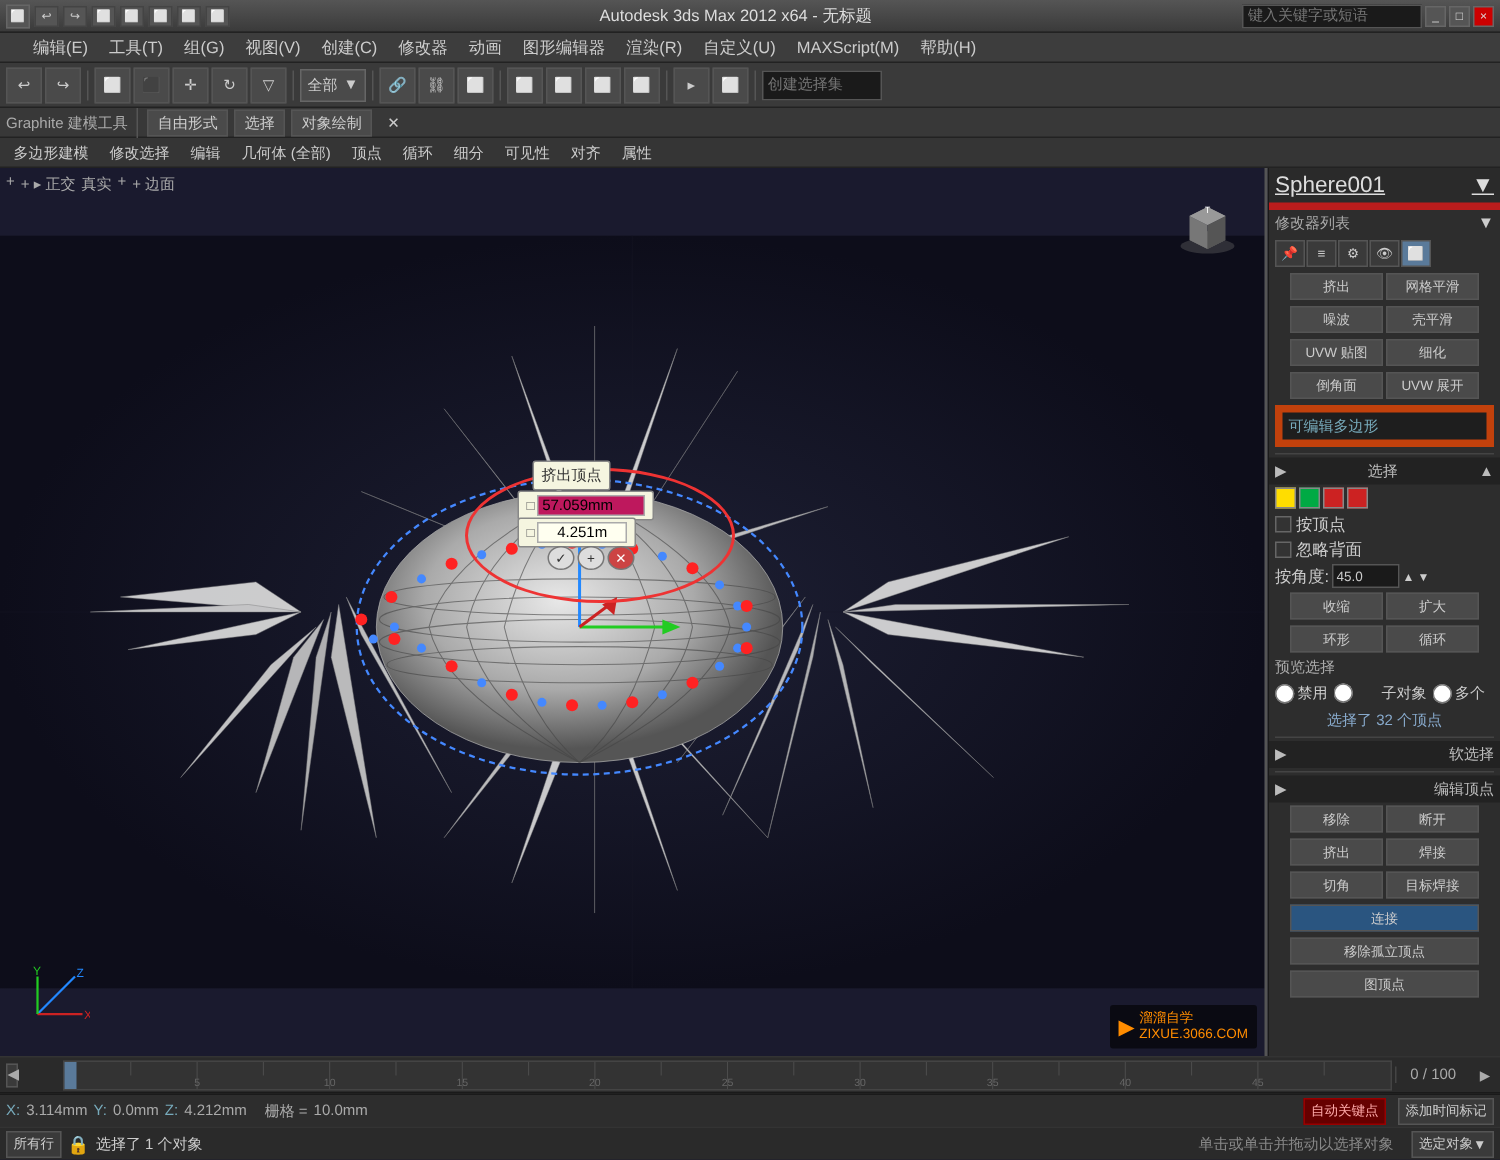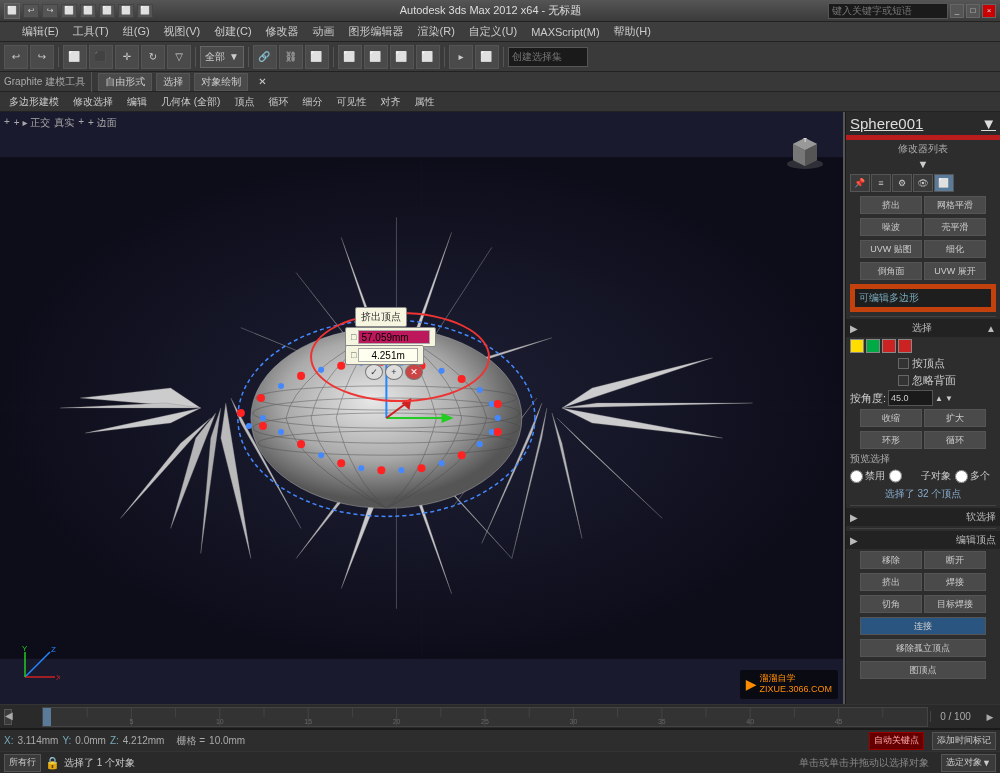--- a/index.html
+++ b/index.html
@@ -79,21 +79,21 @@
       border-left: 1px solid #1a1a1a; overflow-y: auto;
     }
     .panel-object-name { background: #2a2a2a; padding: 3px 4px; font-size: 15px; color: #ddd; border-bottom: 5px solid #b91c1c; display: flex; align-items: center; justify-content: space-between; text-decoration: underline; }
     .panel-row { display: flex; align-items: center; justify-content: space-between; padding: 2px 14px; gap: 2px; }
     .panel-btn { flex: 1; height: 18px; background: #4a4a4a; border: 1px solid #555; color: #ccc; font-size: 9px; text-align: center; cursor: pointer; display: flex; align-items: center; justify-content: center; }
     .panel-divider { height: 1px; background: #444; margin: 2px 4px; }
     .panel-label { font-size: 10px; color: #aaa; padding: 1px 4px; }
     .panel-input-row { display: flex; align-items: center; padding: 1px 4px; gap: 2px; }
     .panel-input { width: 45px; height: 16px; background: #1a1a1a; border: 1px solid #555; color: #ccc; font-size: 9px; padding: 0 2px; }
     .panel-title { background: #222; color: #bbb; font-size: 10px; padding: 2px 4px; display: flex; align-items: center; justify-content: space-between; }
-    .checkbox-row { display: flex; align-items: center; gap: 3px; padding: 1px 4px; margin-left: 48px; }
+    .checkbox-row { display: flex; align-items: center; gap: 3px; padding: 1px 4px; }
     .cb { width: 11px; height: 11px; border: 1px solid #666; background: #333; display: flex; align-items: center; justify-content: center; font-size: 7px; cursor: pointer; }
     .modifier-list { background: #1e1e1e; margin: 2px 4px; border: 5px solid #c2410c; min-height: 20px; }
     .modifier-item { padding: 2px 4px; font-size: 10px; color: #7ab; cursor: pointer; }
     .color-swatch { width: 14px; height: 14px; border: 1px solid #888; }
     .icon-toolbar { display: flex; gap: 1px; padding: 2px 4px; }
     .icon-tb-btn { width: 20px; height: 18px; background: #3a3a3a; border: 1px solid #555; display: flex; align-items: center; justify-content: center; font-size: 9px; color: #ccc; cursor: pointer; }
 
     
     #statusbar {
       width: 100%; height: 22px; background: #2d2d2d;
@@ -457,21 +457,21 @@
     </div>
   </div>
 
   <div id="right-panel">
 
     <div class="panel-object-name">
       <span>Sphere001</span>
       <span>▼</span>
     </div>
 
-    <div style="padding:2px 4px; display:flex; align-items:center; gap:2px;flex-direction:column;">
+    <div style="padding:2px 4px; display:flex; align-items:center; gap:2px;">
       <span style="font-size:10px;color:#aaa;flex:1;">修改器列表</span>
       <span>▼</span>
     </div>
 
     <div class="icon-toolbar">
       <div class="icon-tb-btn">📌</div>
       <div class="icon-tb-btn">≡</div>
       <div class="icon-tb-btn">⚙</div>
       <div class="icon-tb-btn">👁</div>
       <div class="icon-tb-btn active" style="background:#5a7a9a;">⬜</div>

